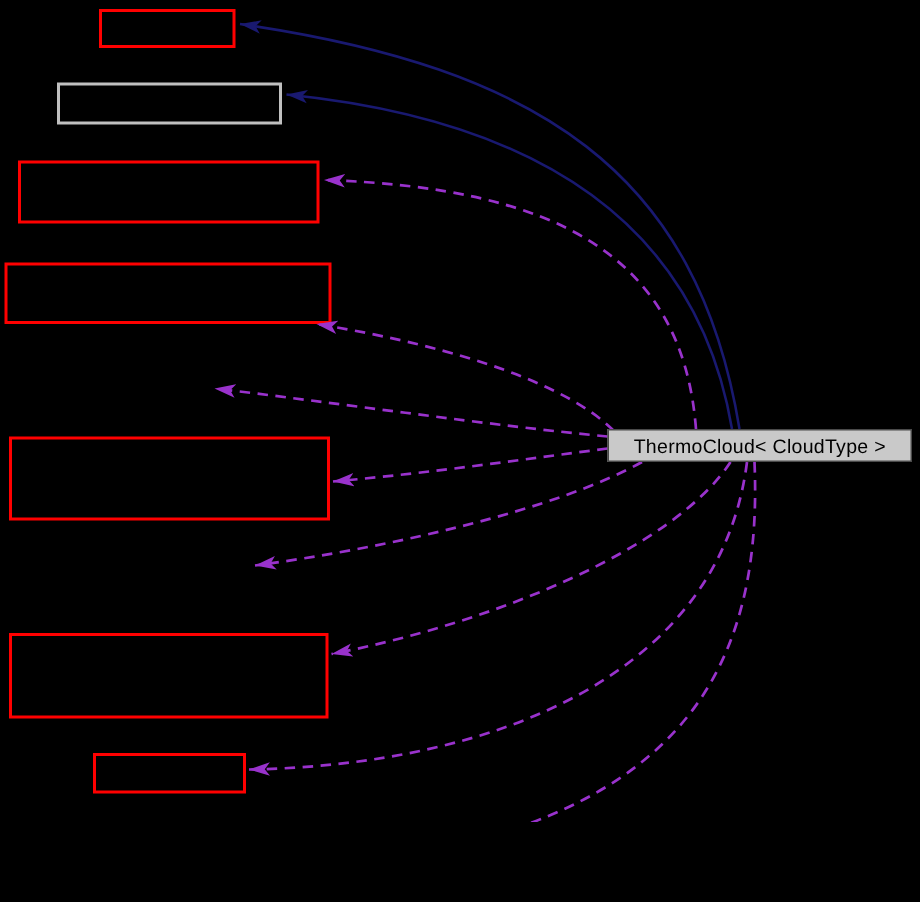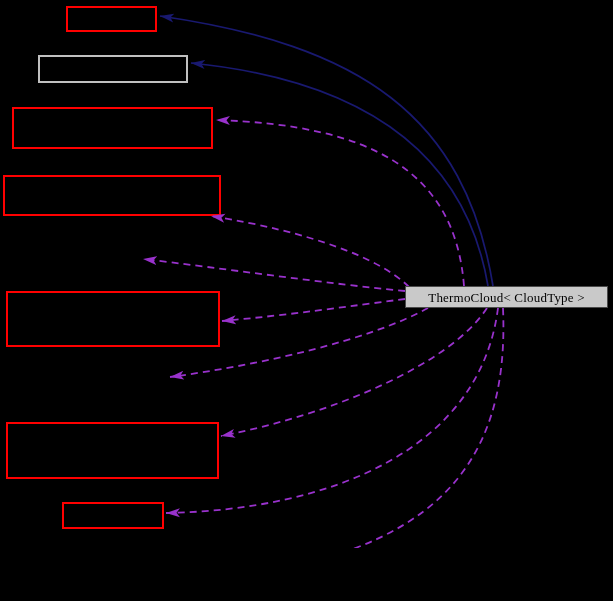--- a/index.html
+++ b/index.html
@@ -6,21 +6,21 @@
     margin: 0;
     padding: 0;
     background: #000000;
   }
   .stage {
     position: relative;
     width: 613px;
     height: 548px;
     background: #000000;
     overflow: hidden;
-    font-family: Liberation Serif, serif;
+    font-family: Liberation Sans, sans-serif;
   }
   .stage svg {
     position: absolute;
     left: 0;
     top: 0;
   }
   .main-node {
     position: absolute;
     box-sizing: border-box;
     display: flex;

